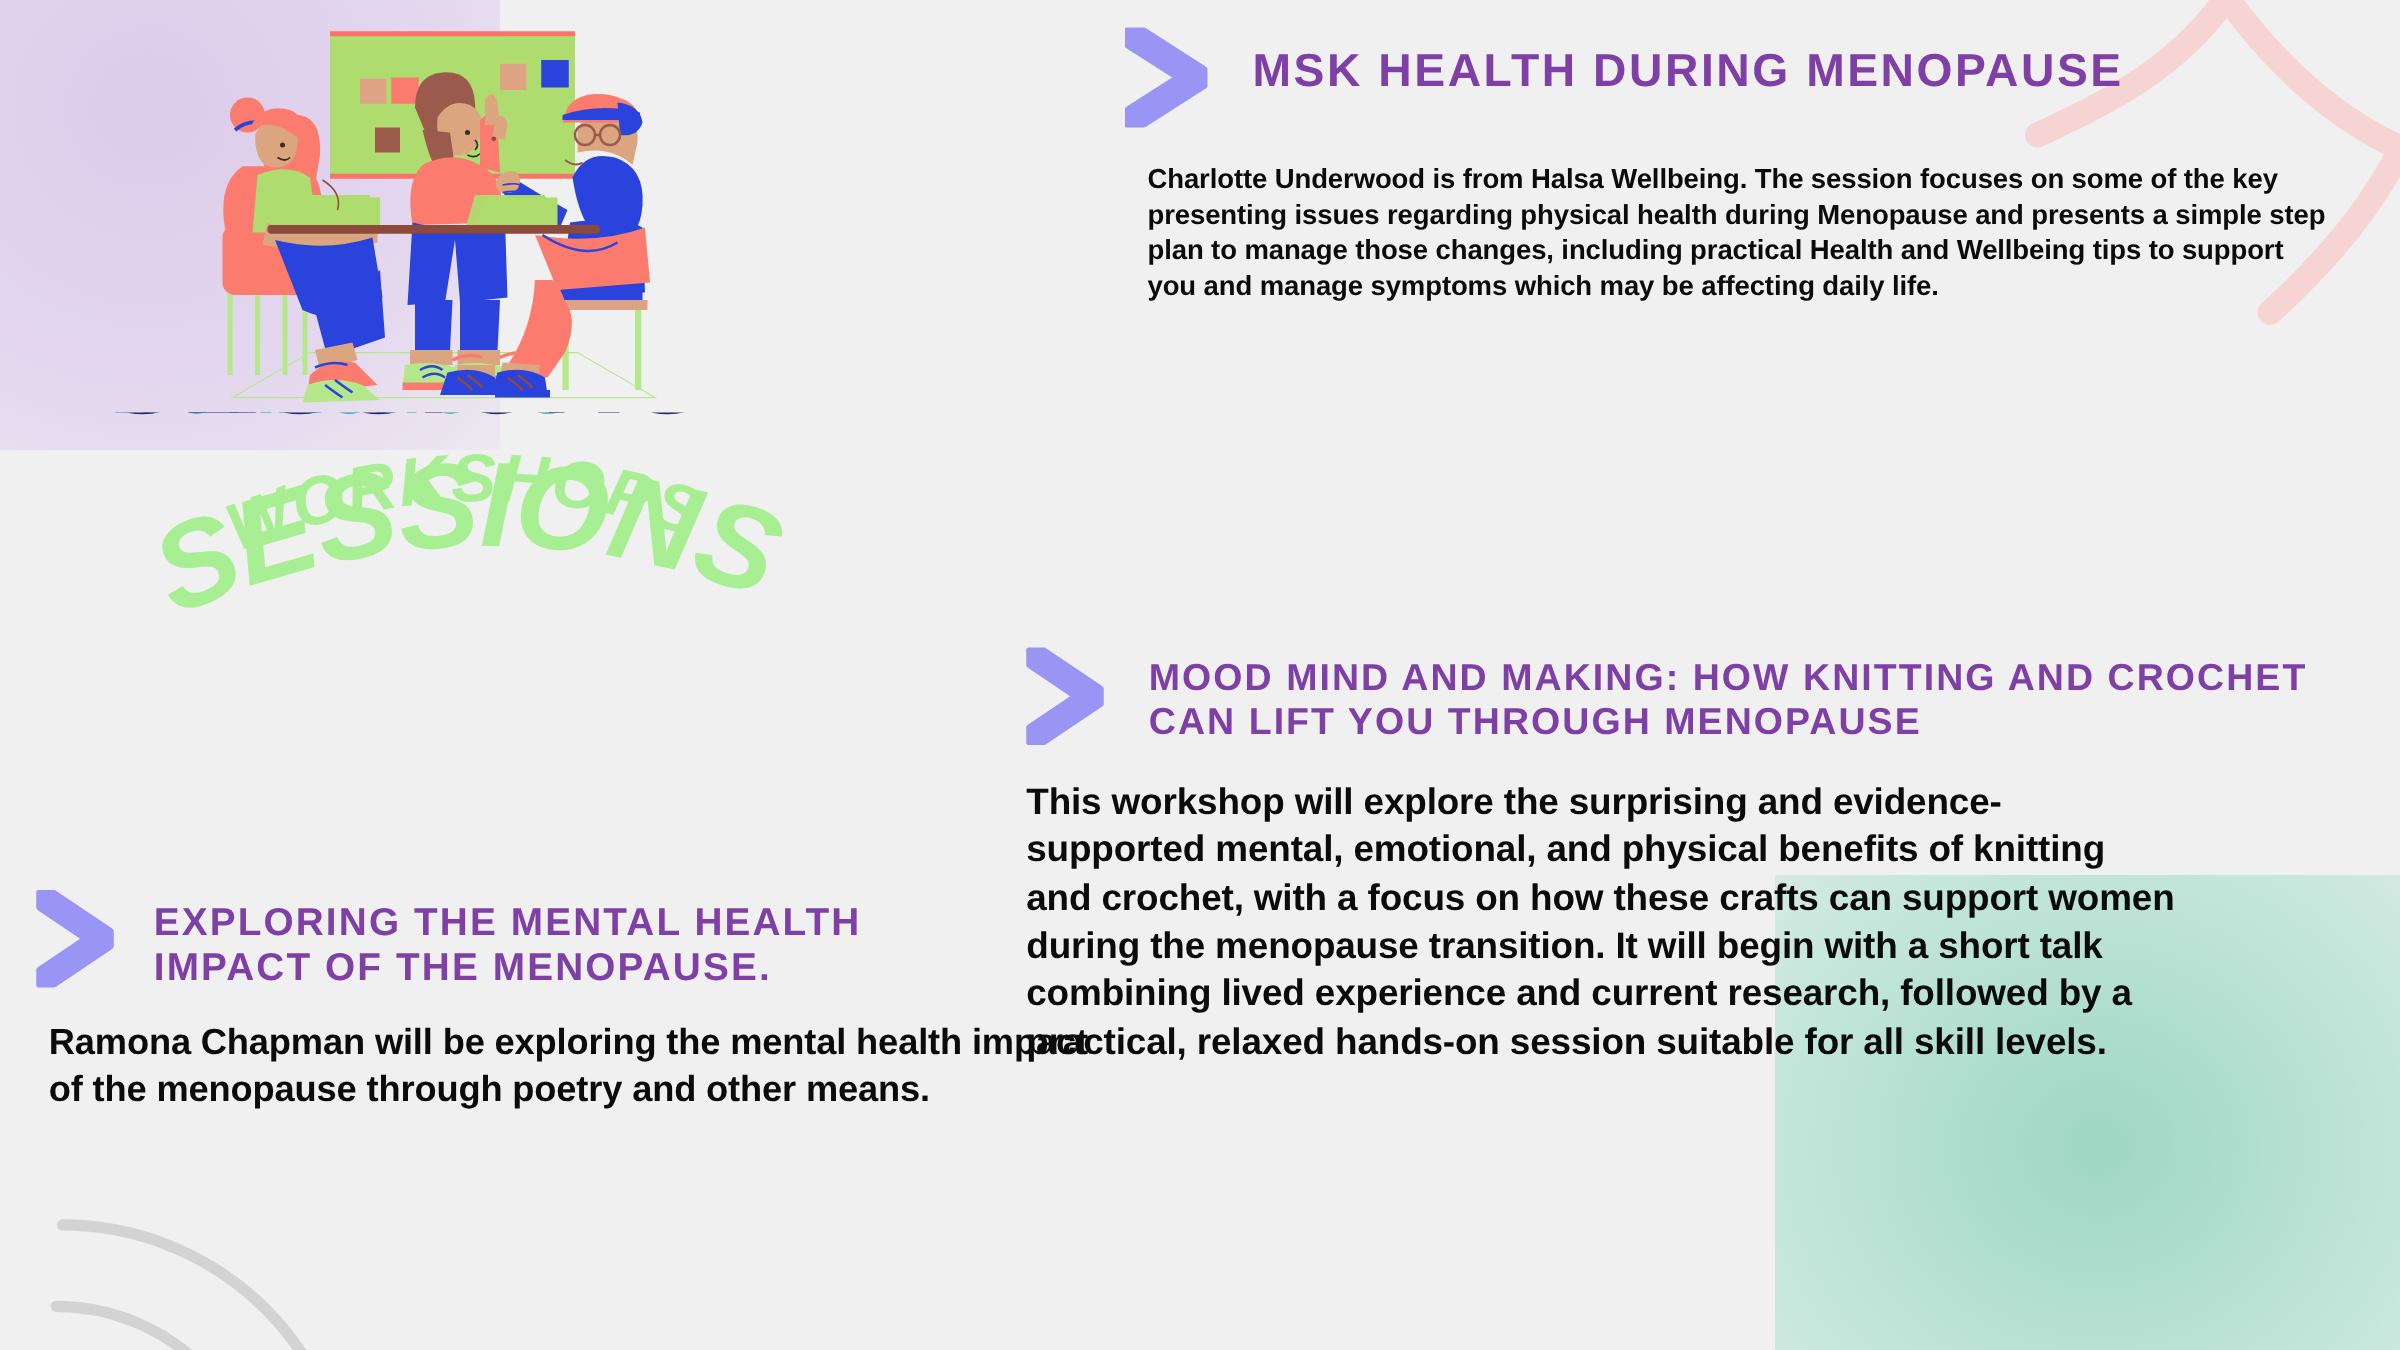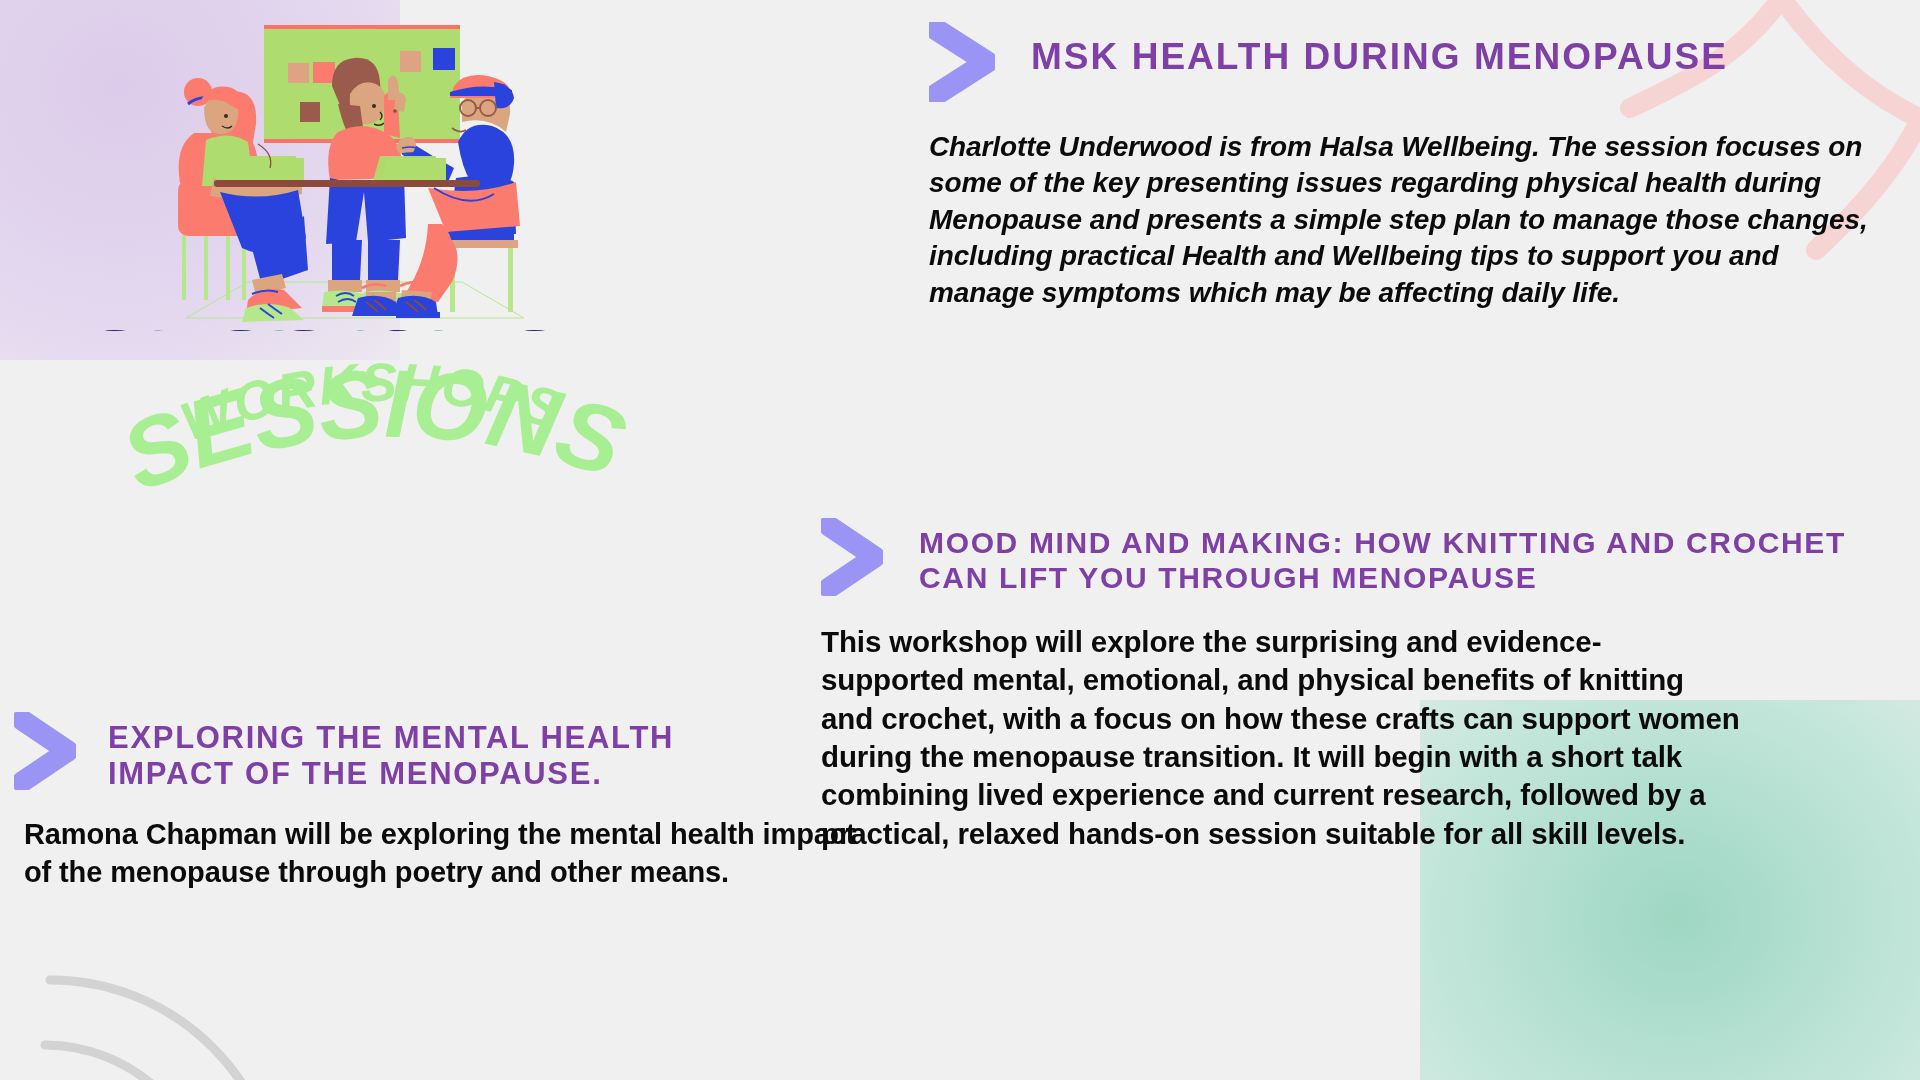--- a/index.html
+++ b/index.html
@@ -84,33 +84,33 @@
   .sec-body {
     color: #0B0B0B;
     font-weight: 700;
     line-height: 1.30;
     margin: 0;
     font-stretch: condensed;
     letter-spacing: -0.004em;
   }
 
   
-  #section-msk { left: 929px; top: 18px; width: 990px; }
+  #section-msk { left: 900px; top: 18px; width: 990px; }
   #section-msk .chevron { width: 66px; height: 80px; margin-top: 4px; }
   #section-msk .sec-title { font-size: 37px; margin-left: 36px; margin-top: 18px; }
-  #section-msk .sec-body { font-size: 28px; margin-top: 27px; margin-left: 0; width: 950px; font-style: italic; }
+  #section-msk .sec-body { font-size: 22px; margin-top: 27px; margin-left: 18px; width: 950px; }
 
   
   #section-mood { left: 821px; top: 512px; width: 1040px; }
   #section-mood .chevron { width: 62px; height: 78px; margin-top: 6px; }
   #section-mood .sec-title { font-size: 30px; margin-left: 36px; margin-top: 14px; width: 940px; }
   #section-mood .sec-body { font-size: 29.5px; margin-top: 27px; width: 920px; }
 
   
-  #section-exploring { left: 14px; top: 710px; width: 870px; }
+  #section-exploring { left: 29px; top: 710px; width: 870px; }
   #section-exploring .chevron { width: 62px; height: 78px; margin-top: 2px; }
   #section-exploring .sec-title { font-size: 31px; margin-left: 32px; margin-top: 10px; width: 640px; }
   #section-exploring .sec-body { font-size: 29px; margin-top: 24px; margin-left: 10px; width: 840px; }
 </style>
 </head>
 <body>
 
 <div id="bg-layer">
   <div class="corner-lavender"></div>
   <div class="corner-mint"></div>

